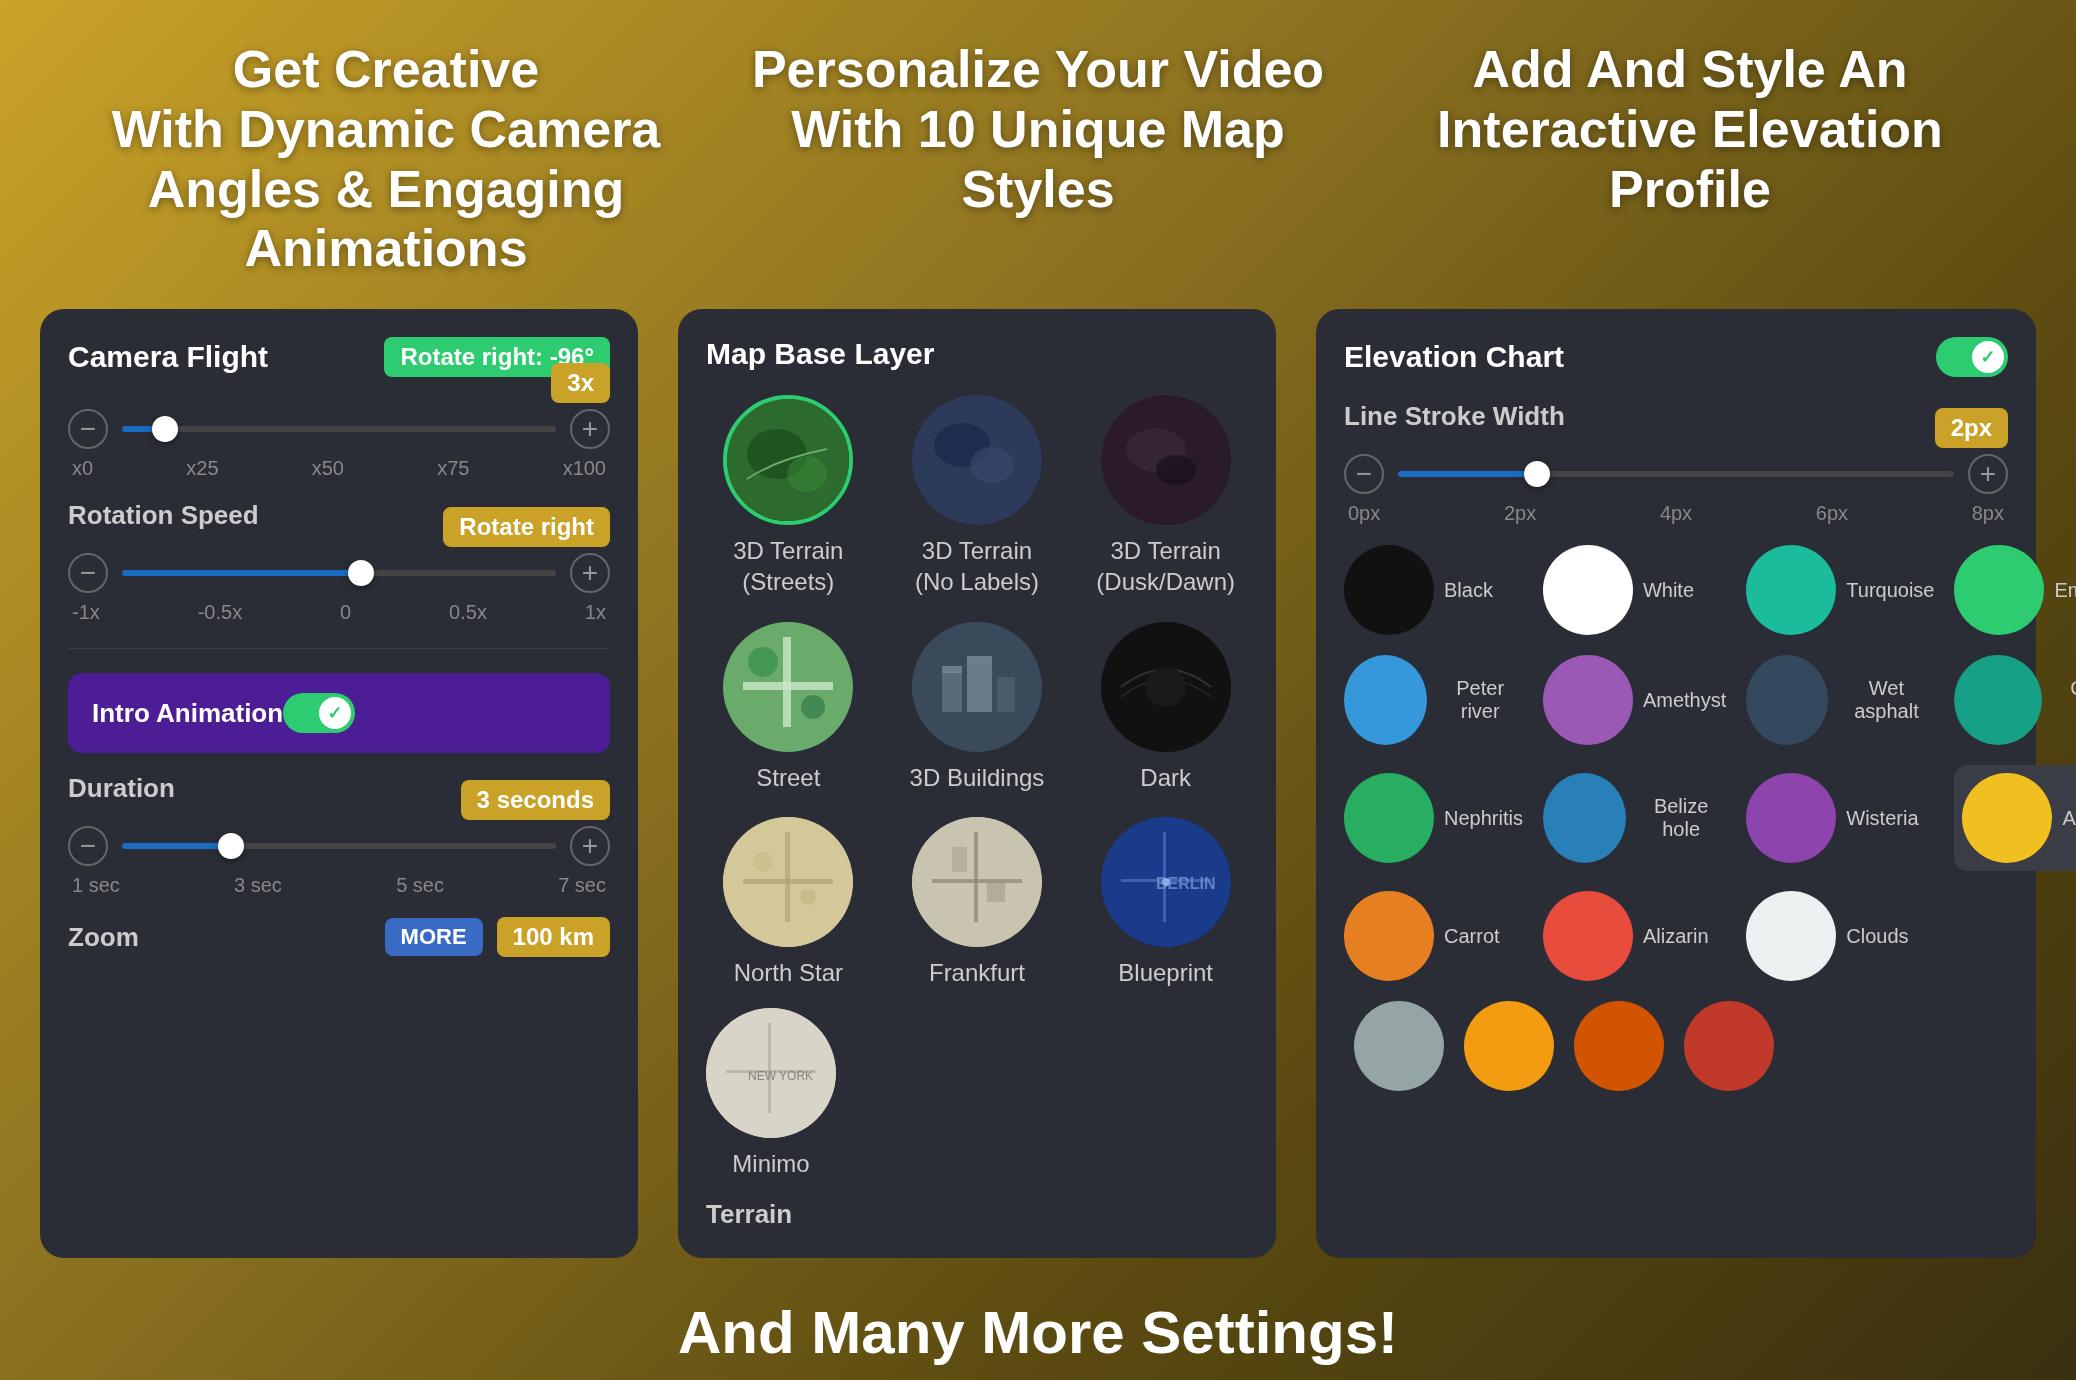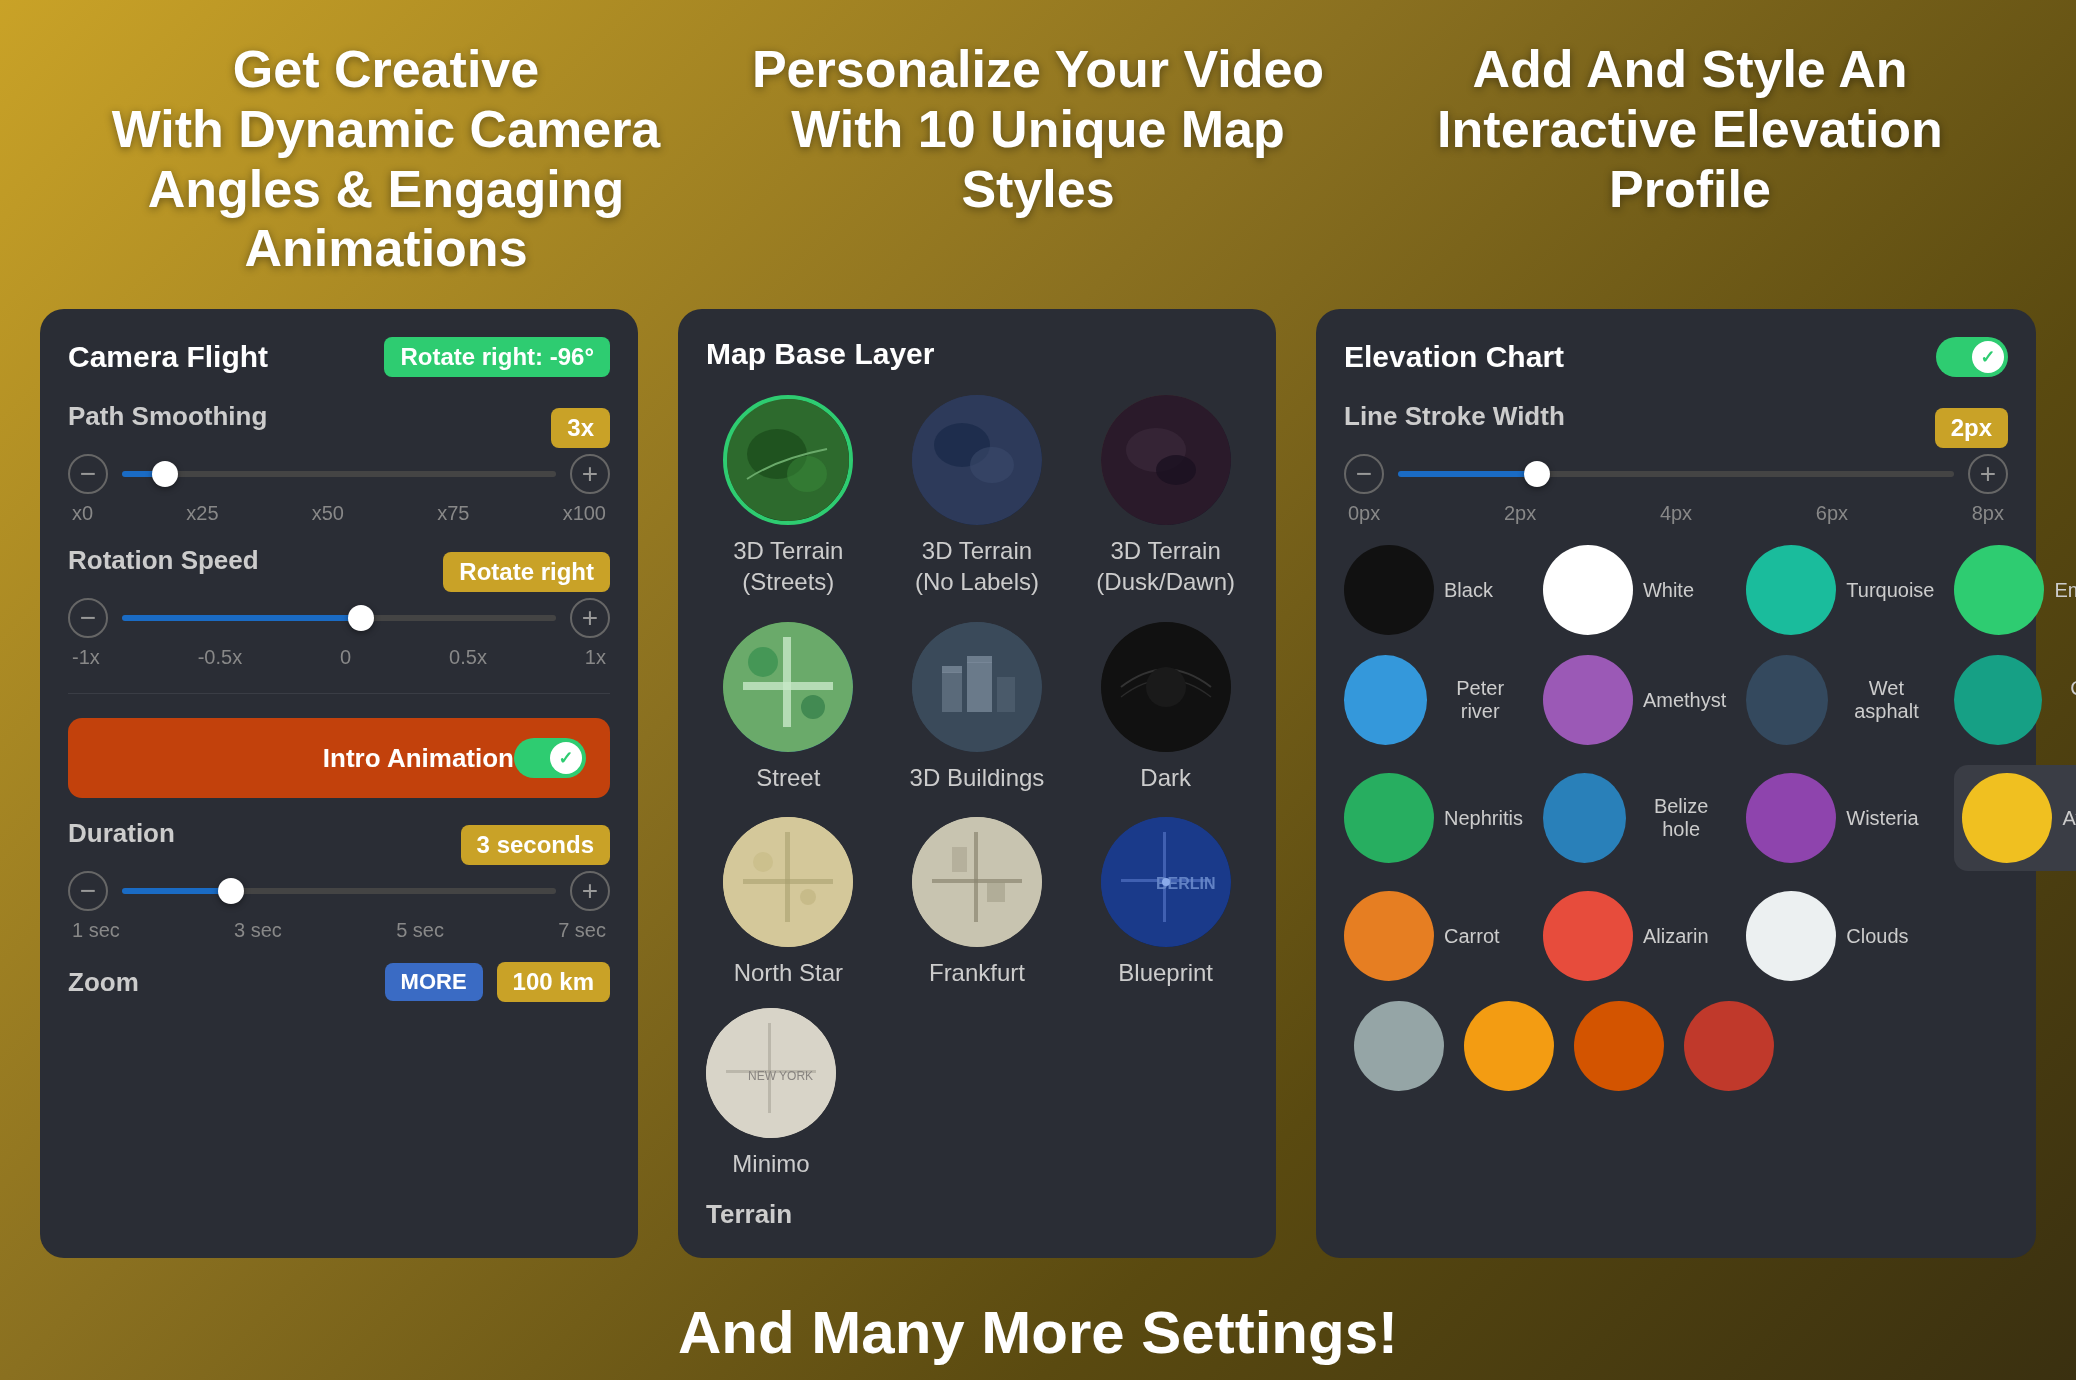--- a/index.html
+++ b/index.html
@@ -156,25 +156,25 @@
       padding: 0 4px;
     }
 
     .divider {
       border: none;
       border-top: 1px solid #3a3d45;
       margin: 24px 0;
     }
 
     .intro-row {
-      background: #c2410c;
+      background: #4c1d95;
       border-radius: 14px;
       padding: 20px 24px;
       display: flex;
-      justify-content: flex-end;
+      justify-content: flex-start;
       align-items: center;
       margin: 20px 0;
     }
 
     .intro-label {
       font-size: 26px;
       font-weight: 600;
     }
 
     
@@ -299,21 +299,20 @@
 </div>
 
 <div class="cards-row">
 
   <div class="card">
     <div class="card-header">
       <span class="card-title">Camera Flight</span>
       <span class="badge-green">Rotate right: -96°</span>
     </div>
 
-    <div class="section-label">Path Smoothing</div>
     <div style="display:flex;justify-content:flex-end;margin-top:-38px;margin-bottom:6px;">
       <span class="badge-gold">3x</span>
     </div>
     <div class="slider-row">
       <button class="slider-btn">−</button>
       <div class="slider-track-path" style="--fill:10%;">
         <div class="slider-thumb" style="left:calc(10% - 13px);"></div>
       </div>
       <button class="slider-btn">+</button>
     </div>

